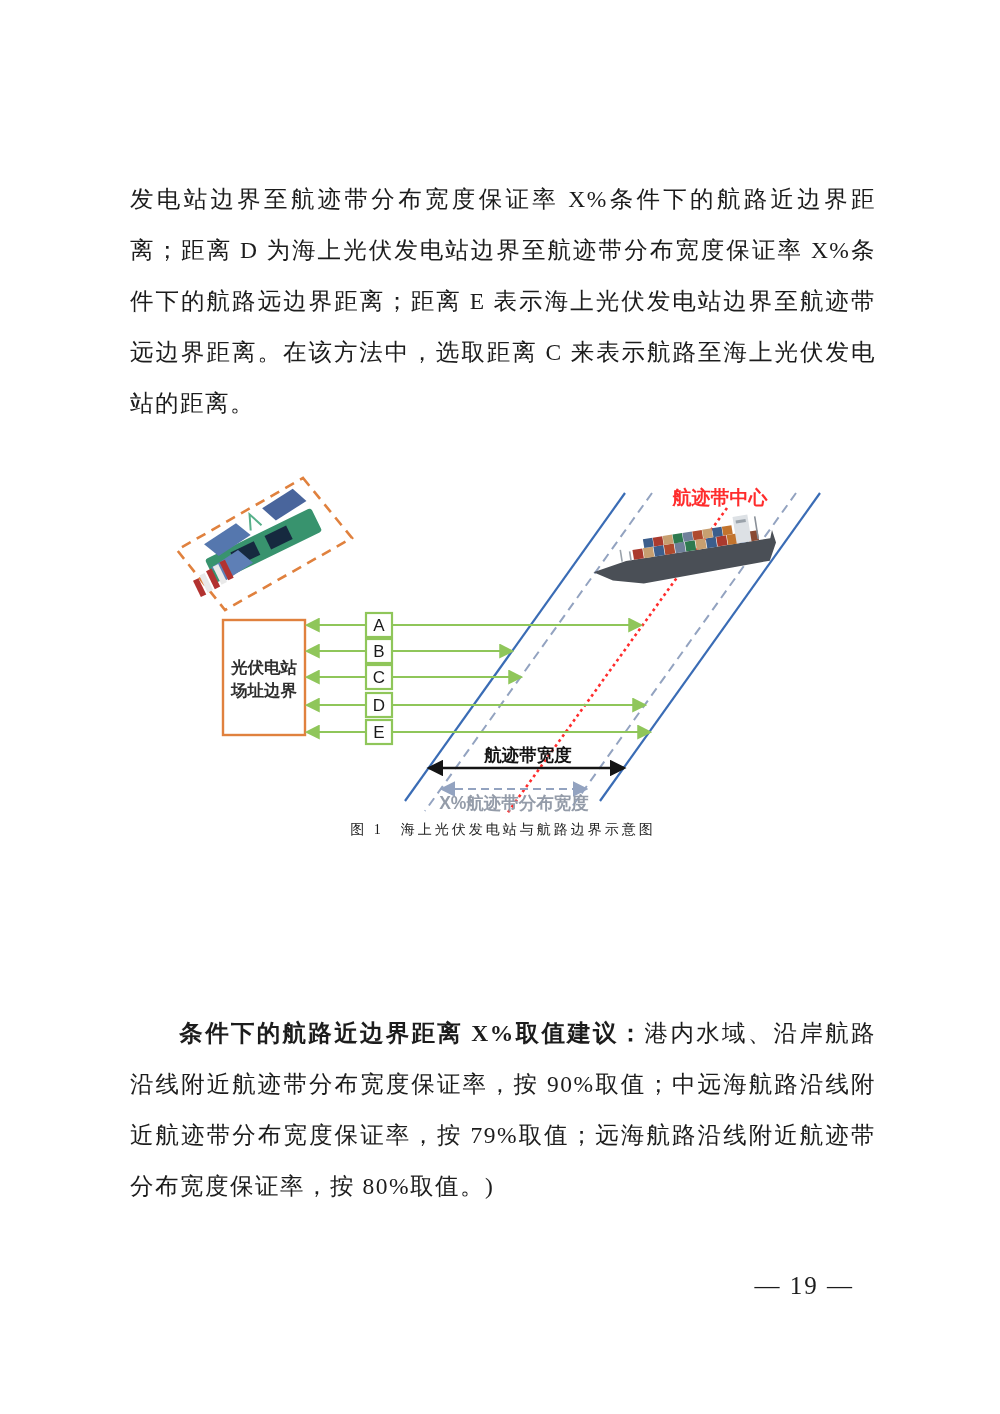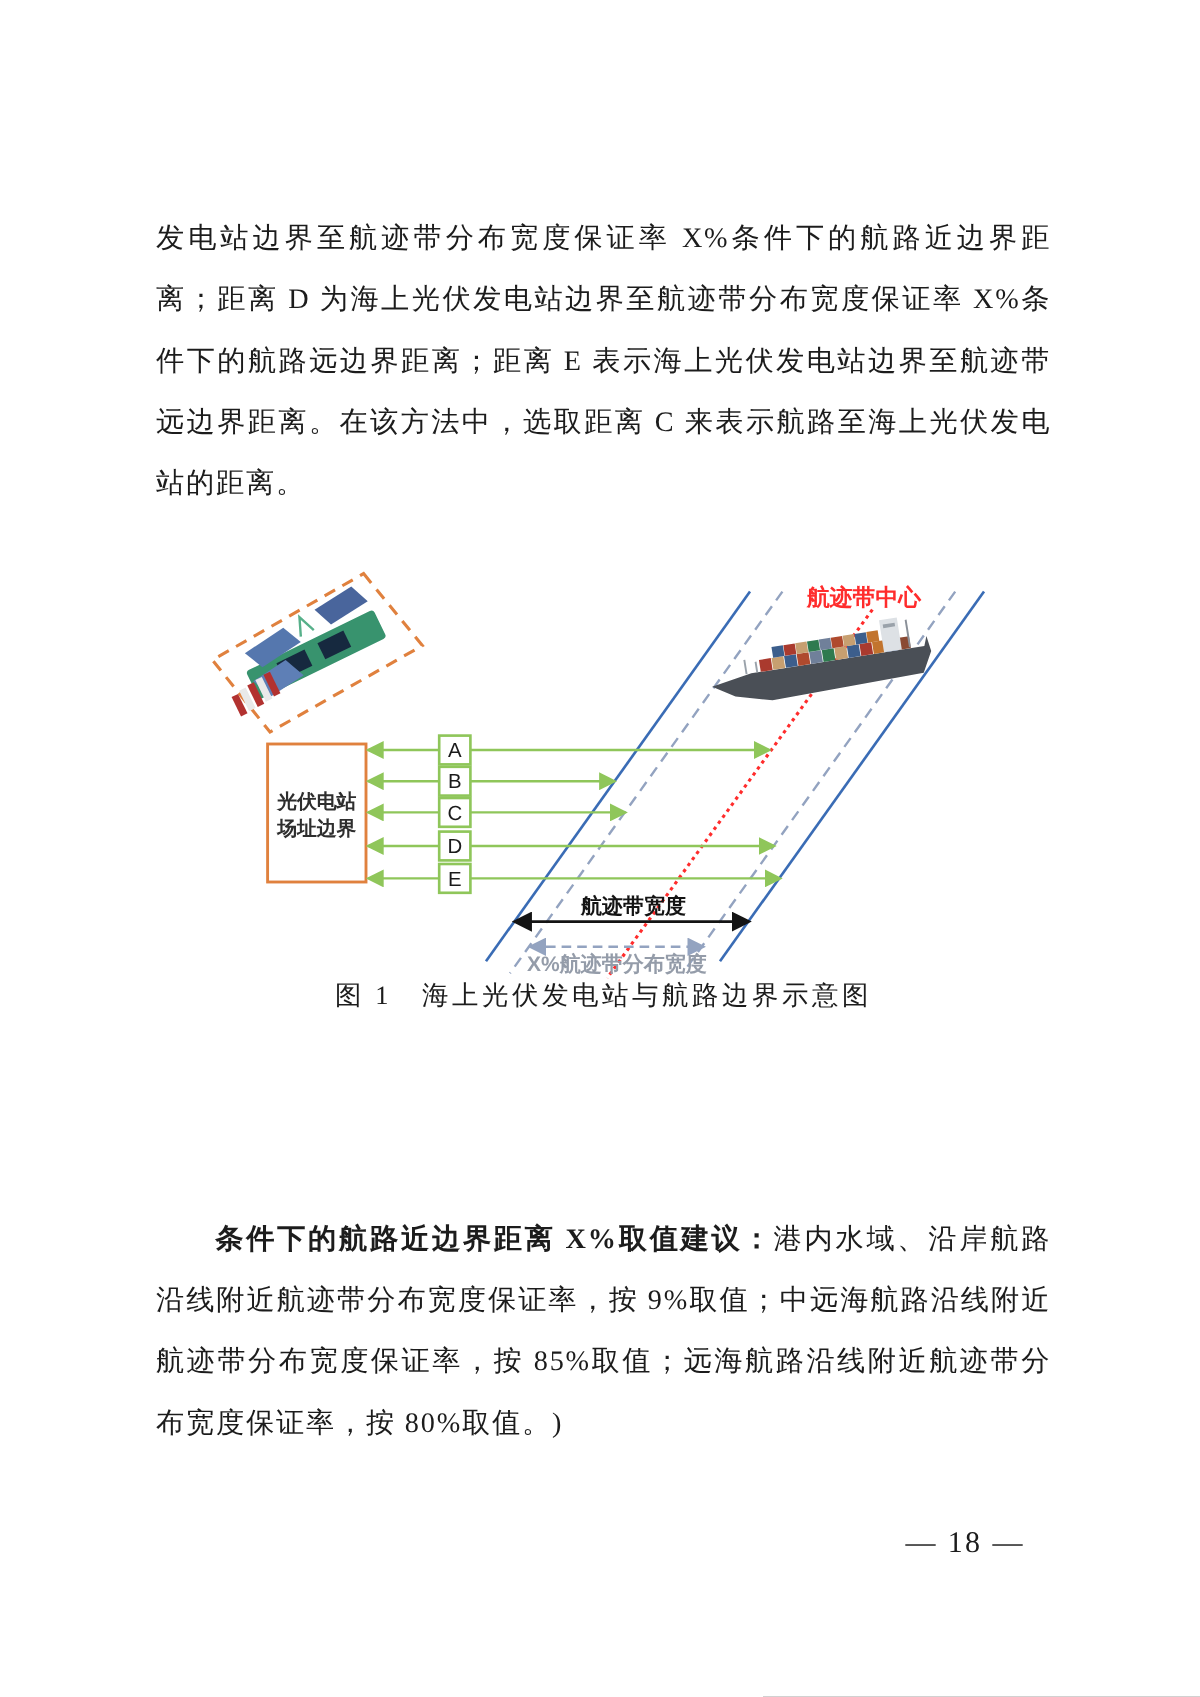--- a/index.html
+++ b/index.html
@@ -25,21 +25,21 @@
   .p1{top:174px;}
   .p2{top:858px;text-indent:2.1em;}
   .p3{top:1008px;text-indent:2.1em;}
   .p3 .lead{font-weight:bold;}
   .figure-wrap{
     position:absolute;left:170px;top:468px;width:660px;height:352px;
   }
   .caption{
     position:absolute;left:130px;top:812px;width:746px;
     text-align:center;
-    font-size:22px;letter-spacing:3px;line-height:36px;color:#1c1c1c;
+    font-size:14px;letter-spacing:3px;line-height:36px;color:#1c1c1c;
   }
   .pagenum{
     position:absolute;left:130px;top:1272px;width:746px;
     text-align:right;padding-right:22px;box-sizing:border-box;
     font-size:25px;letter-spacing:2px;color:#1c1c1c;
   }
   
   .svg-label{font-family:"Liberation Sans","DejaVu Sans",sans-serif;}
   .route-blue{stroke:#3a6cb5;stroke-width:2.2;fill:none;}
   .dist-gray{stroke:#93a3c0;stroke-width:2;fill:none;stroke-dasharray:9 6;}
@@ -168,17 +168,17 @@
       <text class="svg-label black-label" x="358" y="293">航迹带宽度</text>
       <line class="black-arrow" x1="259" y1="300" x2="454" y2="300" marker-start="url(#mBlack)" marker-end="url(#mBlack)"></line>
       <line class="gray-arrow" x1="272" y1="321" x2="416" y2="321" marker-start="url(#mGray)" marker-end="url(#mGray)"></line>
       <text class="svg-label gray-label" x="344" y="341">X%航迹带分布宽度</text>
     </svg>
   </div>
 
   <div class="caption">图 1　海上光伏发电站与航路边界示意图</div>
 
 
-  <p class="bodytext p3"><span class="lead">条件下的航路近边界距离 X%取值建议：</span><span>港内水域、沿岸航路沿线附近航迹带分布宽度保证率，按 9%取值；中远海航路沿线附近航迹带分布宽度保证率，按 85%取值；远海航路沿线附近航迹带分布宽度保证率，按 80%取值。)</span></p>
+  <p class="bodytext p3"><span class="lead">条件下的航路近边界距离 X%取值建议：</span><span>港内水域、沿岸航路沿线附近航迹带分布宽度保证率，按 90%取值；中远海航路沿线附近航迹带分布宽度保证率，按 79%取值；远海航路沿线附近航迹带分布宽度保证率，按 80%取值。)</span></p>
 
-  <div class="pagenum">— 18 —</div>
+  <div class="pagenum">— 19 —</div>
 
 </div>
 
 </body></html>

